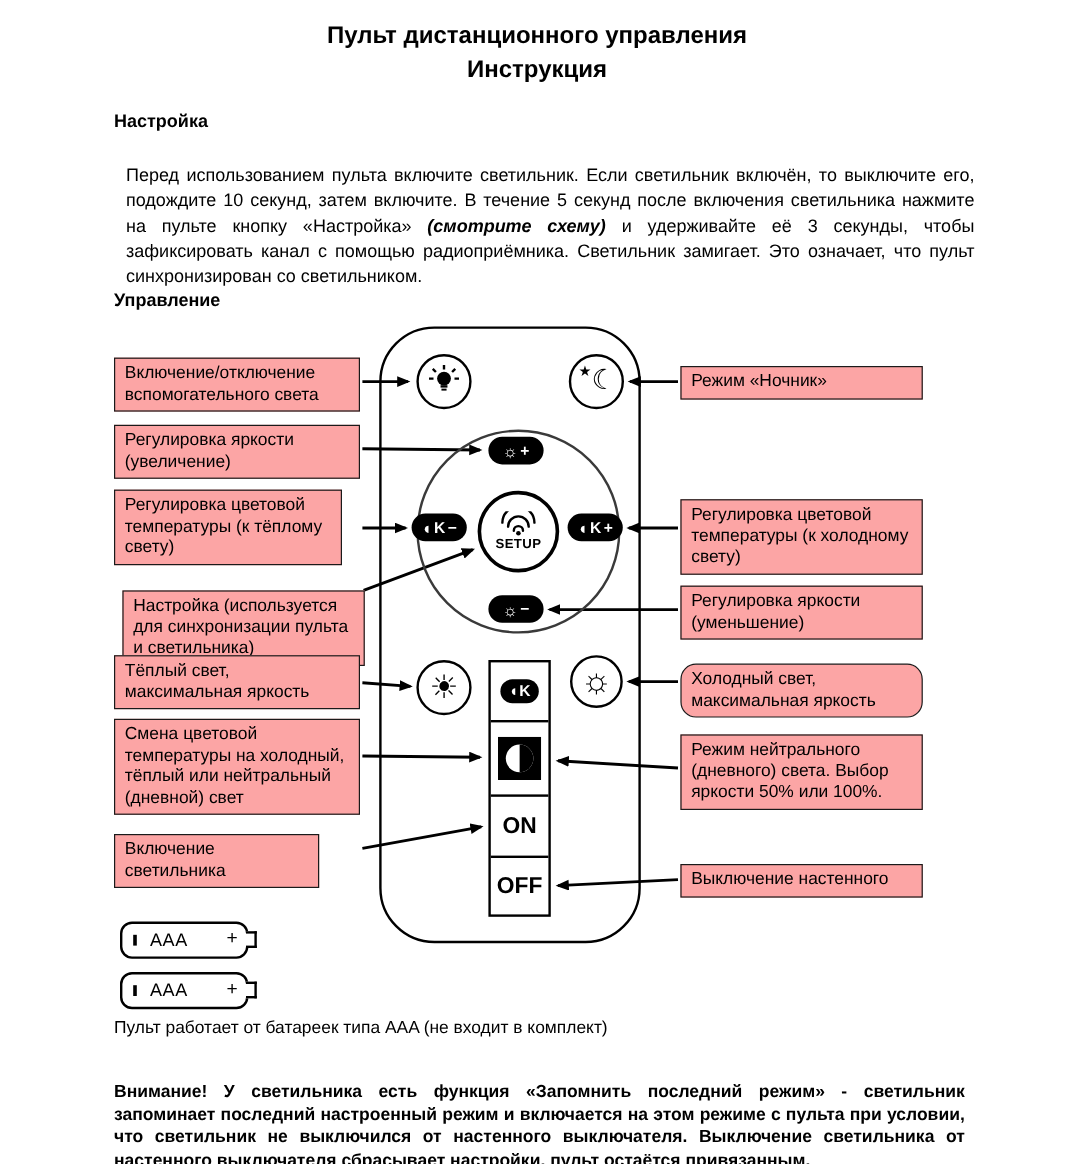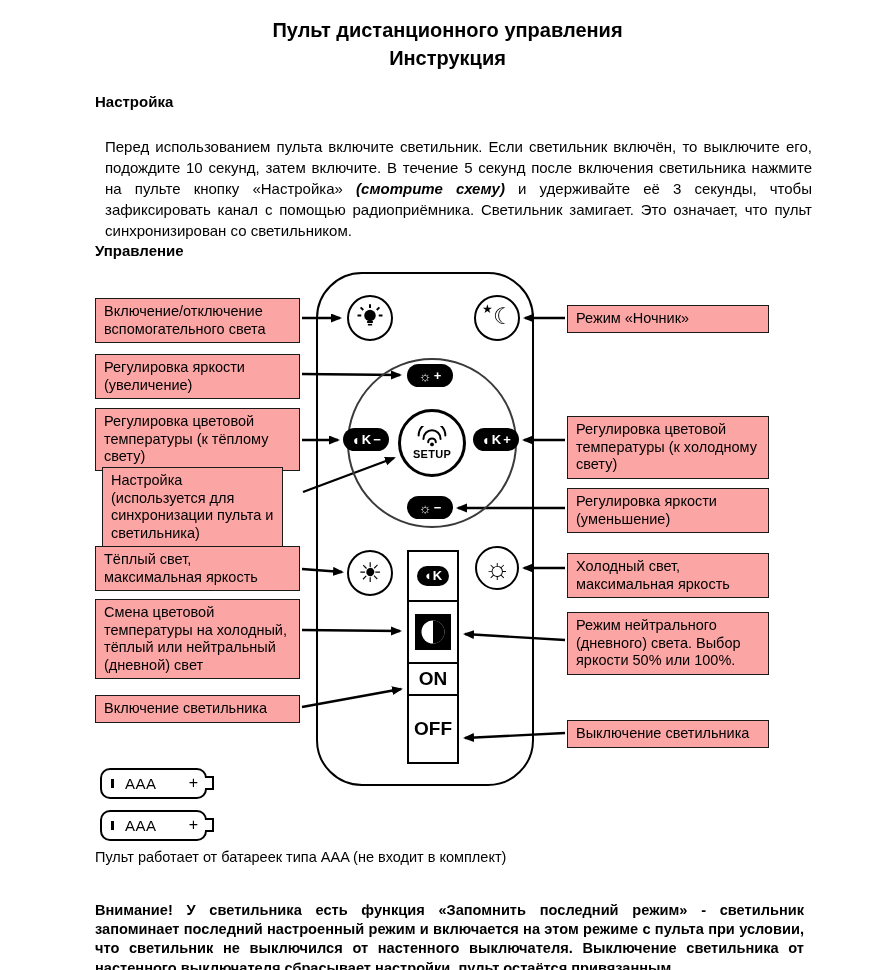--- a/index.html
+++ b/index.html
@@ -32,21 +32,21 @@
               border:3px solid #000; border-radius:50%; box-sizing:border-box;
               display:flex; flex-direction:column; align-items:center; justify-content:center; }
   .setup-label { font-size:11px; font-weight:bold; letter-spacing:0.3px; margin-top:1px; }
   .column { position:absolute; left:407px; top:282px; width:52px; height:214px;
             border:2px solid #000; box-sizing:border-box; display:flex; flex-direction:column; background:#fff; }
   .cell { display:flex; align-items:center; justify-content:center;
           border-bottom:2px solid #000; box-sizing:border-box; }
   .cell:last-child { border-bottom:none; }
   .cell-k { height:50px; }
   .cell-contrast { height:62px; }
-  .cell-on { height:32px; font-size:19px; font-weight:bold; }
+  .cell-on { height:51px; font-size:19px; font-weight:bold; }
   .cell-off { flex:1; font-size:19px; font-weight:bold; }
   .kpill { background:#000; color:#fff; border-radius:11px; padding:2px 7px; font-size:13px;
            font-weight:bold; display:flex; align-items:center; gap:1px; line-height:1.2; }
   .kpill .picon { font-size:13px; font-weight:normal; }
 
   .sun-warm { font-size:27px; line-height:1; }
   .sun-cold { font-size:29px; line-height:1; }
   .night-inner { position:relative; width:100%; height:100%; }
   .night-star { position:absolute; left:6px; top:5px; font-size:12px; }
   .night-moon { position:absolute; left:17px; top:6px; font-size:23px; }
@@ -187,32 +187,32 @@
           <circle cx="18" cy="18" r="11.5" fill="#fff"></circle>
           <path d="M18 6.5 a11.5 11.5 0 0 1 0 23 Z" fill="#000"></path>
         </svg>
       </div>
       <div class="cell cell-on">ON</div>
       <div class="cell cell-off">OFF</div>
     </div>
 
     <div class="callout" style="left:95px;top:30px;width:205px;">Включение/отключение вспомогательного света</div>
     <div class="callout" style="left:95px;top:86px;width:205px;">Регулировка яркости (увеличение)</div>
-    <div class="callout" style="left:95px;top:140px;width:205px;">Регулировка цветовой температуры (к тёплому свету)</div>
-    <div class="callout" style="left:102px;top:199px;width:181px;">Настройка (используется для синхронизации пульта и светильника)</div>
+    <div class="callout" style="left:95px;top:140px;width:190px;">Регулировка цветовой температуры (к тёплому свету)</div>
+    <div class="callout" style="left:102px;top:224px;width:202px;">Настройка (используется для синхронизации пульта и светильника)</div>
     <div class="callout" style="left:95px;top:278px;width:205px;">Тёплый свет, максимальная яркость</div>
     <div class="callout" style="left:95px;top:331px;width:205px;">Смена цветовой температуры на холодный, тёплый или нейтральный (дневной) свет</div>
-    <div class="callout" style="left:95px;top:427px;width:205px;">Включение светильника</div>
+    <div class="callout" style="left:95px;top:427px;width:171px;">Включение светильника</div>
 
     <div class="callout" style="left:567px;top:37px;width:202px;">Режим «Ночник»</div>
     <div class="callout" style="left:567px;top:148px;width:202px;">Регулировка цветовой температуры (к холодному свету)</div>
     <div class="callout" style="left:567px;top:220px;width:202px;">Регулировка яркости (уменьшение)</div>
-    <div class="callout" style="left:567px;top:285px;width:202px;">Холодный свет, максимальная яркость</div>
+    <div class="callout" style="left:567px;top:285px;width:202px;border-radius:13px;">Холодный свет, максимальная яркость</div>
     <div class="callout" style="left:567px;top:344px;width:202px;">Режим нейтрального (дневного) света. Выбор яркости 50% или 100%.</div>
-    <div class="callout" style="left:567px;top:452px;width:202px;">Выключение светильника</div>
+    <div class="callout" style="left:567px;top:452px;width:202px;">Выключение настенного</div>
 
   </div>
 
   <div class="battery" style="top:768px;">
     <span class="bat-tick"></span>
     <span class="bat-label">AAA</span>
     <span class="bat-plus">+</span>
     <span class="bat-nub"></span>
   </div>
   <div class="battery" style="top:810px;">

